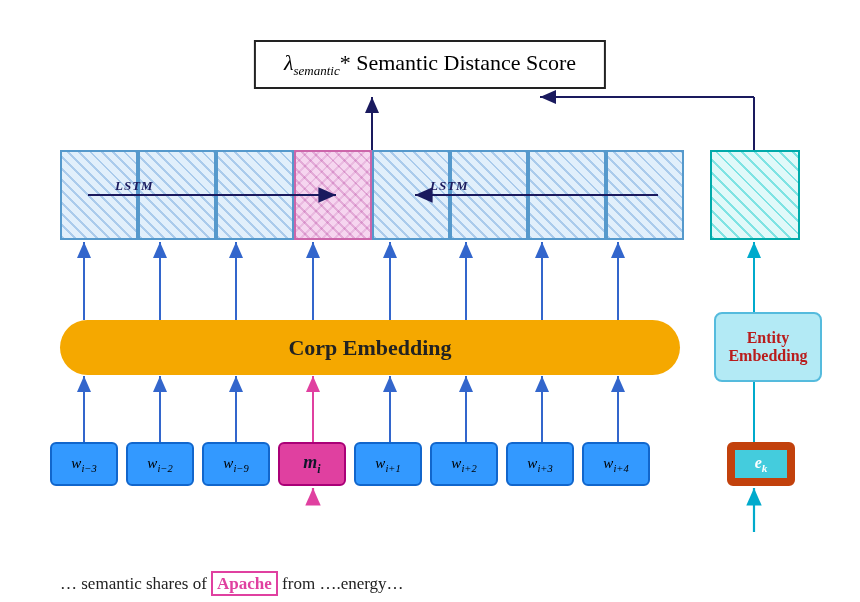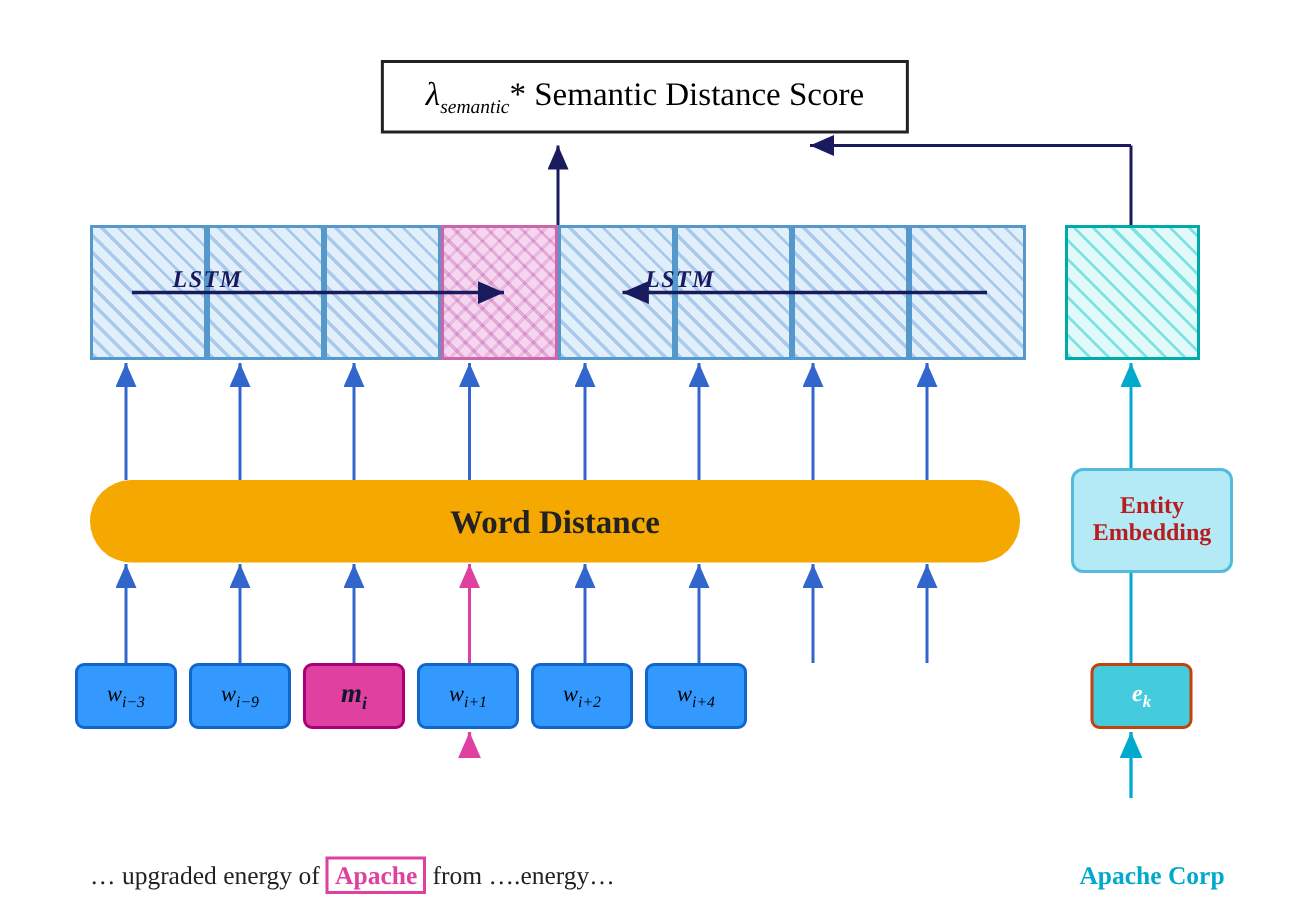--- a/index.html
+++ b/index.html
@@ -93,21 +93,21 @@
         rgba(0,200,200,0.5) 2px,
         rgba(180,240,240,0.4) 2px,
         rgba(180,240,240,0.4) 9px
       );
       border: 2px solid #00aaaa;
     }
 
     
     .lstm-label {
       position: absolute;
-      font-size: 16px;
+      font-size: 13px;
       font-weight: bold;
       font-style: italic;
       color: #1a1a5e;
       letter-spacing: 1px;
     }
 
     
     .word-embed-bar {
       position: absolute;
       top: 298px;
@@ -186,21 +186,21 @@
     }
 
     
     .entity-token {
       position: absolute;
       top: 420px;
       right: 65px;
       width: 68px;
       height: 44px;
       background: #44ccdd;
-      border: 2px solid #c2410c;
+      border: 8px solid #c2410c;
       border-radius: 6px;
       display: flex;
       align-items: center;
       justify-content: center;
       color: #fff;
       font-size: 16px;
       font-style: italic;
       font-weight: bold;
       z-index: 6;
     }
@@ -326,53 +326,56 @@
     <div class="hatch-box-blue"></div>
     <div class="hatch-box-blue"></div>
   </div>
 
   <div class="lstm-label" style="top:156px;left:115px;">LSTM</div>
   <div class="lstm-label" style="top:156px;left:430px;">LSTM</div>
 
   <div class="entity-embed-box"></div>
 
   <div class="word-embed-bar">
-    <span>Word  Distance</span>
+    <span>Corp  Embedding</span>
   </div>
 
   <div class="entity-embed-label">
     <span>Entity<br>Embedding</span>
   </div>
 
   <div class="word-tokens-row">
     <div class="word-token">
       <span>w<sub>i−3</sub></span>
     </div>
     <div class="word-token">
+      <span>w<sub>i−2</sub></span>
+    </div>
+    <div class="word-token">
       <span>w<sub>i−9</sub></span>
     </div>
     <div class="word-token-pink">
       <span>m<sub style="font-size:12px;">i</sub></span>
     </div>
     <div class="word-token">
       <span>w<sub>i+1</sub></span>
     </div>
     <div class="word-token">
       <span>w<sub>i+2</sub></span>
     </div>
     <div class="word-token">
+      <span>w<sub>i+3</sub></span>
+    </div>
+    <div class="word-token">
       <span>w<sub>i+4</sub></span>
     </div>
   </div>
 
   <div class="entity-token">
     <span>e<sub>k</sub></span>
   </div>
 
   <div class="bottom-text">
-    <span>… upgraded energy of </span><span class="apache-highlight">Apache</span><span> from ….energy…</span>
-  </div>
-
-  <div class="apache-corp-label">
-    <span>Apache Corp</span>
-  </div>
+    <span>… semantic shares of </span><span class="apache-highlight">Apache</span><span> from ….energy…</span>
+  </div>
+
 
 </div>
 
 </body></html>

